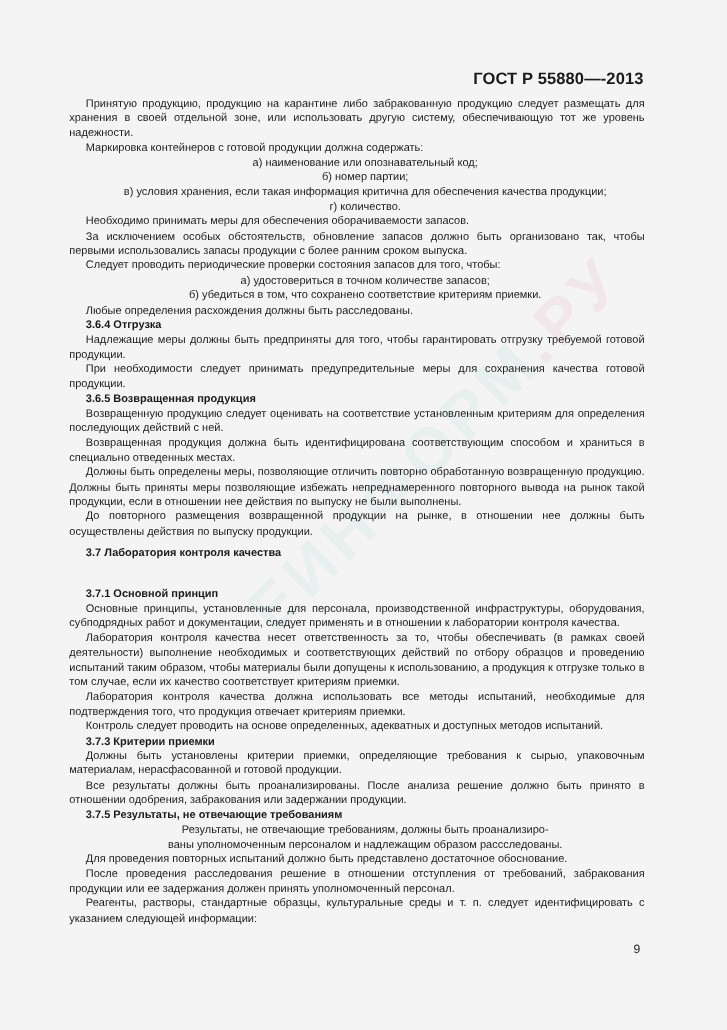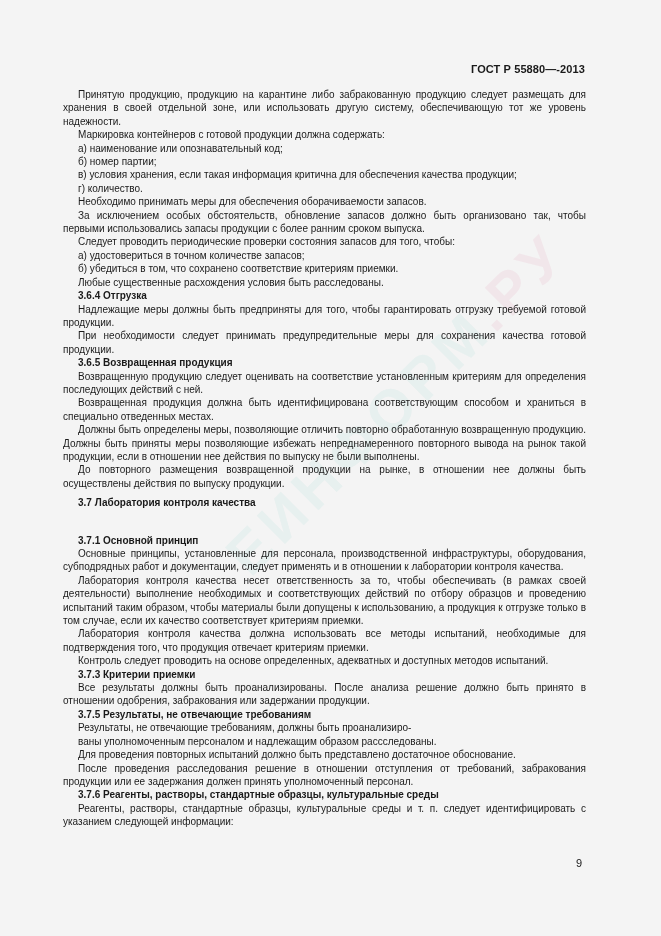--- a/index.html
+++ b/index.html
@@ -11,28 +11,28 @@
     .watermark {
       position: absolute; left: 175px; top: 390px; width: 400px; height: 60px;
       transform: rotate(-45deg); transform-origin: center;
       font-family: "Liberation Sans", sans-serif; font-weight: bold; font-size: 58px;
       letter-spacing: 6px; color: rgba(120, 205, 200, 0.10); white-space: nowrap;
       pointer-events: none;
     }
     .watermark .dot { color: rgba(230, 150, 180, 0.14); }
     .header {
       position: absolute; right: 76px; top: 63px;
-      font-size: 11px; font-weight: bold; letter-spacing: 0.1px;
+      font-size: 15px; font-weight: bold; letter-spacing: 0.1px;
     }
     .body {
       position: absolute; left: 63px; top: 88px; width: 523px;
       font-size: 10px; line-height: 13.4px;
     }
     .p { text-align: justify; text-indent: 15px; margin: 0; }
-    .item { margin: 0; padding-left: 15px; }
+    .item { margin: 0; padding-left: 15px; text-align: center; }
     .h { margin: 0; padding-left: 15px; font-weight: bold; }
     .h.big { margin-top: 6px; margin-bottom: 24px; }
     .pagenum {
       position: absolute; left: 576px; top: 857px; font-size: 11px;
     }
   </style>
 </head>
 <body>
 
 <div class="page">
@@ -46,21 +46,21 @@
     <p class="p">Маркировка контейнеров с готовой продукции должна содержать:</p>
     <p class="item">а) наименование или опознавательный код;</p>
     <p class="item">б) номер партии;</p>
     <p class="item">в) условия хранения, если такая информация критична для обеспечения качества продукции;</p>
     <p class="item">г) количество.</p>
     <p class="p">Необходимо принимать меры для обеспечения оборачиваемости запасов.</p>
     <p class="p">За исключением особых обстоятельств, обновление запасов должно быть организовано так, чтобы первыми использовались запасы продукции с более ранним сроком выпуска.</p>
     <p class="p">Следует проводить периодические проверки состояния запасов для того, чтобы:</p>
     <p class="item">а) удостовериться в точном количестве запасов;</p>
     <p class="item">б) убедиться в том, что сохранено соответствие критериям приемки.</p>
-    <p class="p">Любые существенные расхождения условия быть расследованы.</p>
+    <p class="p">Любые определения расхождения должны быть расследованы.</p>
 
     <p class="h">3.6.4 Отгрузка</p>
     <p class="p">Надлежащие меры должны быть предприняты для того, чтобы гарантировать отгрузку требуемой готовой продукции.</p>
     <p class="p">При необходимости следует принимать предупредительные меры для сохранения качества готовой продукции.</p>
 
     <p class="h">3.6.5 Возвращенная продукция</p>
     <p class="p">Возвращенную продукцию следует оценивать на соответствие установленным критериям для определения последующих действий с ней.</p>
     <p class="p">Возвращенная продукция должна быть идентифицирована соответствующим способом и храниться в специально отведенных местах.</p>
     <p class="p">Должны быть определены меры, позволяющие отличить повторно обработанную возвращенную продукцию. Должны быть приняты меры позволяющие избежать непреднамеренного повторного вывода на рынок такой продукции, если в отношении нее действия по выпуску не были выполнены.</p>
     <p class="p">До повторного размещения возвращенной продукции на рынке, в отношении нее должны быть осуществлены действия по выпуску продукции.</p>
@@ -68,27 +68,27 @@
     <p class="h big">3.7 Лаборатория контроля качества</p>
 
     <p class="h">3.7.1 Основной принцип</p>
     <p class="p">Основные принципы, установленные для персонала, производственной инфраструктуры, оборудования, субподрядных работ и документации, следует применять и в отношении к лаборатории контроля качества.</p>
     <p class="p">Лаборатория контроля качества несет ответственность за то, чтобы обеспечивать (в рамках своей деятельности) выполнение необходимых и соответствующих действий по отбору образцов и проведению испытаний таким образом, чтобы материалы были допущены к использованию, а продукция к отгрузке только в том случае, если их качество соответствует критериям приемки.</p>
 
     <p class="p">Лаборатория контроля качества должна использовать все методы испытаний, необходимые для подтверждения того, что продукция отвечает критериям приемки.</p>
     <p class="p">Контроль следует проводить на основе определенных, адекватных и доступных методов испытаний.</p>
 
     <p class="h">3.7.3 Критерии приемки</p>
+    <p class="p">Должны быть установлены критерии приемки, определяющие требования к сырью, упаковочным материалам, нерасфасованной и готовой продукции.</p>
 
     <p class="p">Все результаты должны быть проанализированы. После анализа решение должно быть принято в отношении одобрения, забракования или задержании продукции.</p>
 
     <p class="h">3.7.5 Результаты, не отвечающие требованиям</p>
     <p class="item">Результаты, не отвечающие требованиям, должны быть проанализиро-</p>
     <p class="item">ваны уполномоченным персоналом и надлежащим образом рассследованы.</p>
     <p class="p">Для проведения повторных испытаний должно быть представлено достаточное обоснование.</p>
     <p class="p">После проведения расследования решение в отношении отступления от требований, забракования продукции или ее задержания должен принять уполномоченный персонал.</p>
 
-    <p class="h">3.7.6 Реагенты, растворы, стандартные образцы, культуральные среды</p>
     <p class="p">Реагенты, растворы, стандартные образцы, культуральные среды и т. п. следует идентифицировать с указанием следующей информации:</p>
   </div>
 
   <div class="pagenum">9</div>
 </div>
 
 </body></html>

